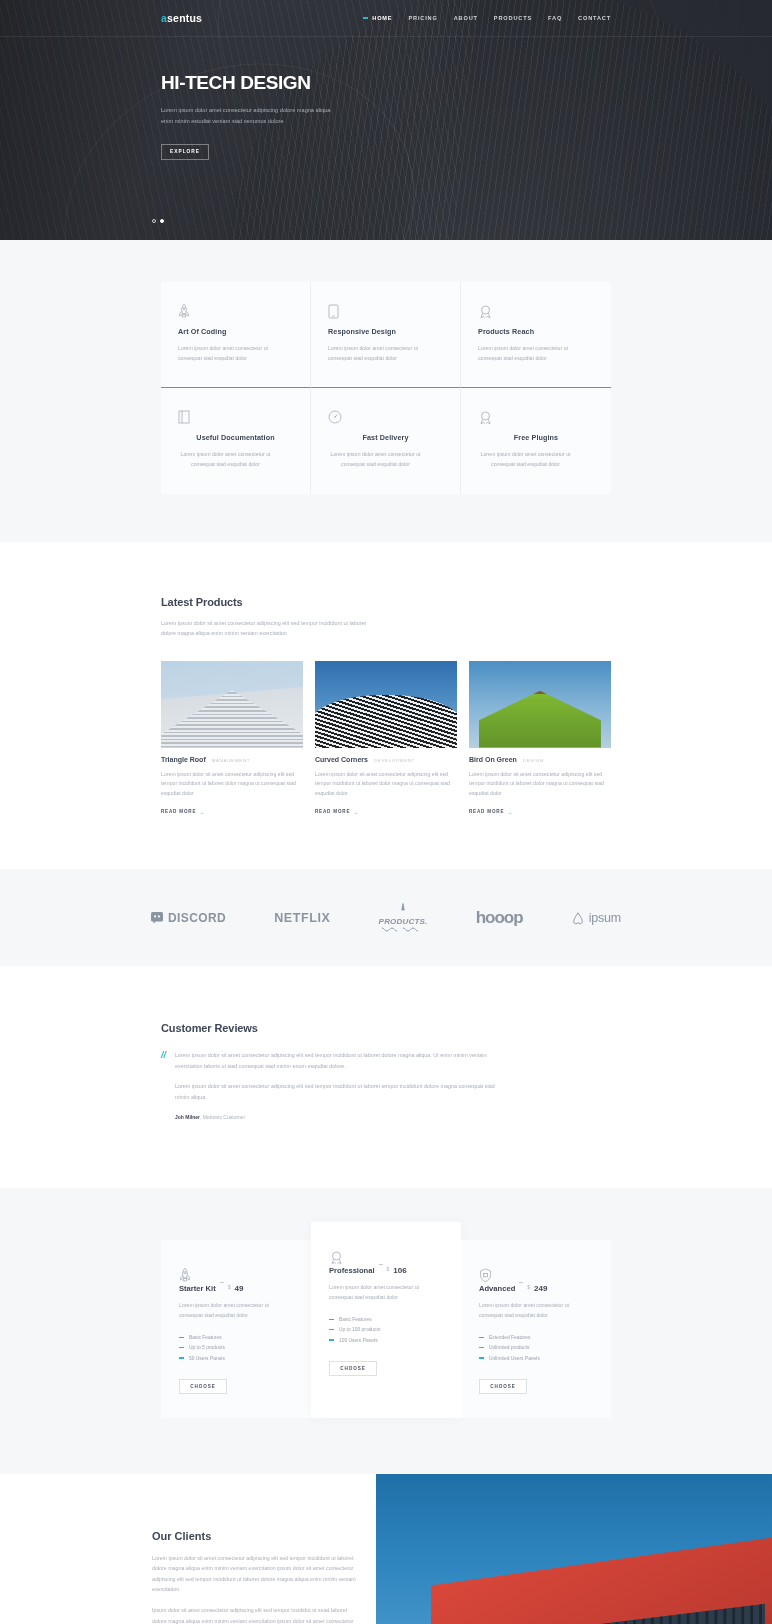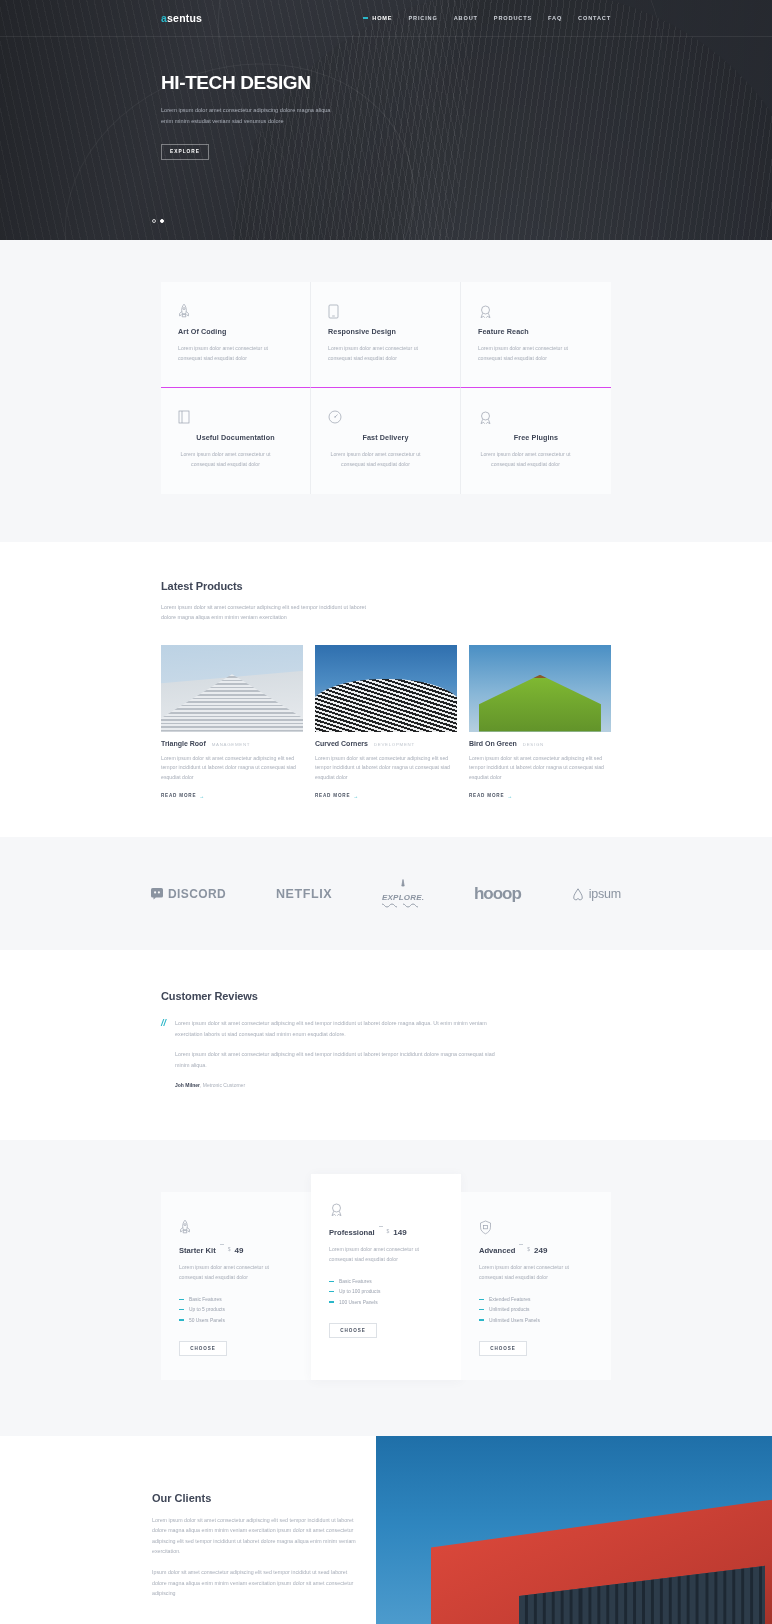--- a/index.html
+++ b/index.html
@@ -4,21 +4,21 @@
 <style>
   * { box-sizing: border-box; margin: 0; padding: 0; }
   body {
     width: 772px;
     font-family: "Liberation Sans", sans-serif;
     background: #ffffff;
     color: #3f4657;
     -webkit-font-smoothing: antialiased;
   }
   .wrap { width: 772px; position: relative; overflow: hidden; }
-  .container { width: 450px; margin: 0 auto; }
+  .container { width: 450px; margin: 16px auto; }
 
   
   .hero {
     position: relative;
     height: 240px;
     background: #2e3138;
     overflow: hidden;
   }
   .hero-bg { position: absolute; inset: 0; background:
       linear-gradient(115deg, #33363d 0%, #3a3d45 25%, #2b2e34 55%, #333740 100%); }
@@ -143,21 +143,21 @@
   }
   .prod-name-row { margin-top: 8px; display: flex; align-items: baseline; gap: 6px; }
   .prod-name { font-size: 7px; font-weight: 700; color: #3f4657; }
   .prod-cat { font-size: 4.4px; letter-spacing: .7px; color: #bfc5cd; text-transform: uppercase; }
   .prod-desc { margin-top: 7px; font-size: 5.2px; line-height: 1.9; color: #a8aeb9; }
   .read-more { margin-top: 9px; font-size: 4.6px; font-weight: 700; letter-spacing: .8px; color: #4a5262; cursor: pointer; display: inline-flex; align-items: center; gap: 3px; }
   .read-more .arw { color: #2ab6c8; font-size: 5px; }
 
   
   .logos-sec { background: #f6f7f9; padding: 34px 0; }
-  .logos-row { width: 470px; margin: 8px auto; display: flex; align-items: center; justify-content: space-between; color: #8b94a1; }
+  .logos-row { width: 470px; margin: 0 auto; display: flex; align-items: center; justify-content: space-between; color: #8b94a1; }
   .brand { display: flex; align-items: center; gap: 4px; }
   .brand-txt { font-size: 12px; font-weight: 700; letter-spacing: .4px; }
   .brand-netflix { font-size: 12.5px; font-weight: 700; letter-spacing: .6px; font-family: "Liberation Sans Narrow","Liberation Sans", sans-serif; }
   .brand-broadcom { font-size: 8px; font-weight: 700; font-style: italic; letter-spacing: .2px; }
   .brand-hooop { font-size: 17px; font-weight: 700; letter-spacing: -1px; }
   .brand-airbnb { font-size: 12.5px; font-weight: 500; letter-spacing: -.2px; }
 
   
   .reviews-sec { background: #fff; padding: 40px 0 52px; }
   .review-row { margin-top: 16px; display: flex; gap: 9px; }
@@ -166,21 +166,21 @@
   .review-p + .review-p { margin-top: 10px; }
   .review-author { margin-top: 12px; font-size: 5px; color: #a8aeb9; }
   .review-author b { color: #3f4657; }
 
   
   .pricing-sec { background: #f6f7f9; padding: 52px 0 56px; }
   .price-grid { width: 450px; margin: 0 auto; display: grid; grid-template-columns: repeat(3, 1fr); align-items: start; }
   .price-card { background: #fbfcfd; padding: 26px 18px 24px; }
   .price-card.featured { background: #ffffff; margin-top: -18px; padding-bottom: 42px; box-shadow: 0 1px 10px rgba(60,70,90,.045); }
   .price-icon { height: 18px; color: #9aa1ae; display: flex; align-items: center; }
-  .price-head { margin-top: 10px; display: flex; align-items: flex-start; gap: 4px; }
+  .price-head { margin-top: 0; display: flex; align-items: flex-start; gap: 4px; }
   .price-name { font-size: 7.6px; font-weight: 700; color: #3f4657; }
   .price-dash { width: 4px; height: 1px; background: #c6ccd4; display: inline-block; position: relative; top: -2px; }
   .price-cur { font-size: 5px; color: #aeb4be; }
   .price-val { font-size: 8px; font-weight: 700; color: #3f4657; }
   .price-desc { margin-top: 8px; font-size: 5.2px; line-height: 1.85; color: #a8aeb9; max-width: 100px; }
   .price-list { margin-top: 12px; list-style: none; }
   .price-list li { font-size: 4.9px; color: #9aa1ae; display: flex; align-items: center; gap: 5px; padding: 2.6px 0; }
   .li-dash { width: 5px; height: 1.2px; background: #2ab6c8; display: inline-block; }
   .price-btn {
     margin-top: 16px; width: 48px; height: 15px;
@@ -293,21 +293,21 @@
         <div class="feat-desc">Lorem ipsum dolor amet consectetur ut consequat siad esqudiat dolor</div>
       </div>
 
       <div class="feat">
         <div class="feat-icon">
           <svg width="15" height="15" viewBox="0 0 15 15" fill="none" stroke="currentColor" stroke-width="0.7">
             <circle cx="7.5" cy="6" r="4"></circle>
             <path d="M4.6 9.4 3 13.6l2.6-1.2 1.1 1.3M10.4 9.4 12 13.6l-2.6-1.2-1.1 1.3"></path>
           </svg>
         </div>
-        <div class="feat-title">Feature Reach</div>
+        <div class="feat-title">Products Reach</div>
         <div class="feat-desc">Lorem ipsum dolor amet consectetur ut consequat siad esqudiat dolor</div>
       </div>
 
       <div class="feat">
         <div class="feat-icon">
           <svg width="12" height="14" viewBox="0 0 12 14" fill="none" stroke="currentColor" stroke-width="0.7">
             <rect x="1" y="1" width="10" height="12"></rect>
             <line x1="4" y1="1" x2="4" y2="13"></line>
           </svg>
         </div>
@@ -408,21 +408,21 @@
       <div class="brand">
         <span class="brand-netflix">NETFLIX</span>
       </div>
 
       <div class="brand" style="flex-direction:column; gap:0;">
         <span>
           <svg width="20" height="14" viewBox="0 0 20 14" fill="none" stroke="currentColor" stroke-width="0.8">
             <path d="M10 0.5 8.8 7h2.4Z" fill="currentColor"></path>
           </svg>
         </span>
-        <span class="brand-broadcom">EXPLORE.</span>
+        <span class="brand-broadcom">PRODUCTS.</span>
         <span>
           <svg width="42" height="6" viewBox="0 0 42 6" fill="none" stroke="currentColor" stroke-width="0.9">
             <path d="M0 2c2.5 0 2.5 3 5 3s2.5-3 5-3 2.5 3 5 3M21 2c2.5 0 2.5 3 5 3s2.5-3 5-3 2.5 3 5 3"></path>
           </svg>
         </span>
       </div>
 
       <div class="brand">
         <span class="brand-hooop">hooop</span>
       </div>
@@ -494,21 +494,21 @@
         <div class="price-icon">
           <svg width="15" height="15" viewBox="0 0 15 15" fill="none" stroke="currentColor" stroke-width="0.7">
             <circle cx="7.5" cy="6" r="4"></circle>
             <path d="M4.6 9.4 3 13.6l2.6-1.2 1.1 1.3M10.4 9.4 12 13.6l-2.6-1.2-1.1 1.3"></path>
           </svg>
         </div>
         <div class="price-head">
           <span class="price-name">Professional</span>
           <span class="price-dash"></span>
           <span class="price-cur">$</span>
-          <span class="price-val">149</span>
+          <span class="price-val">106</span>
         </div>
         <p class="price-desc">Lorem ipsum dolor amet consectetur ut consequat siad esqudiat dolor</p>
         <ul class="price-list">
           <li>
               <span class="li-dash"></span>
               <span>Basic Features</span>
             </li>
           <li>
               <span class="li-dash"></span>
               <span>Up to 100 products</span>

